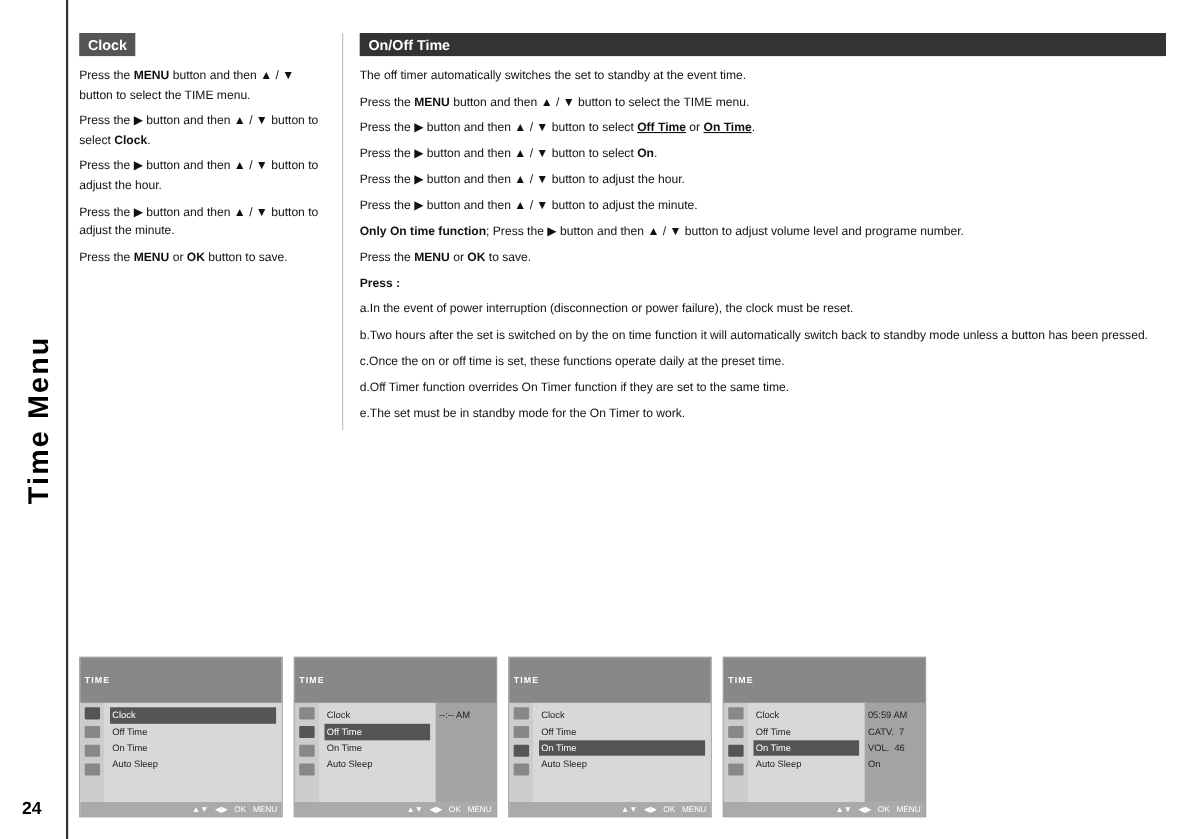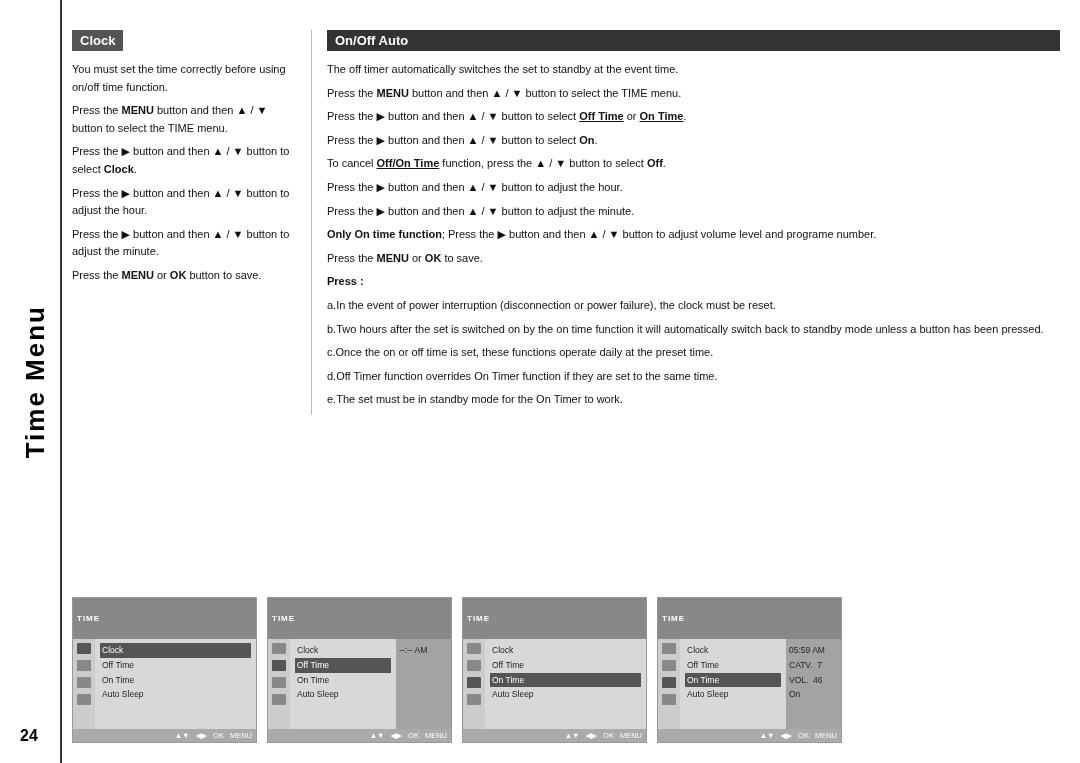--- a/index.html
+++ b/index.html
@@ -210,37 +210,35 @@
     <span class="side-label-text">Time Menu</span>
   </div>
 
   <div class="main-content">
 
     <div class="top-sections">
 
       <div class="clock-section">
         <div class="section-header clock-header">Clock</div>
         <div class="section-body">
-          <p>You must set the time correctly before using on/off time function.</p>
           <p>Press the <strong>MENU</strong> button and then ▲ / ▼ button to select the TIME menu.</p>
           <p>Press the ▶ button and then ▲ / ▼ button to select <strong>Clock</strong>.</p>
           <p>Press the ▶ button and then ▲ / ▼ button to adjust the hour.</p>
           <p>Press the ▶ button and then ▲ / ▼ button to adjust the minute.</p>
           <p>Press the <strong>MENU</strong> or <strong>OK</strong> button to save.</p>
         </div>
       </div>
 
       <div class="onoff-section">
-        <div class="section-header onoff-header">On/Off Auto</div>
+        <div class="section-header onoff-header">On/Off Time</div>
         <div class="section-body">
           <p>The off timer automatically switches the set to standby at the event time.</p>
           <p>Press the <strong>MENU</strong> button and then ▲ / ▼ button to select the TIME menu.</p>
           <p>Press the ▶ button and then ▲ / ▼ button to select <strong><span class="underline-text">Off Time</span></strong> or <strong><span class="underline-text">On Time</span></strong>.</p>
           <p>Press the ▶ button and then ▲ / ▼ button to select <strong>On</strong>.</p>
-          <p>To cancel <strong><span class="underline-text">Off/On Time</span></strong> function, press the ▲ / ▼ button to select <strong>Off</strong>.</p>
           <p>Press the ▶ button and then ▲ / ▼ button to adjust the hour.</p>
           <p>Press the ▶ button and then ▲ / ▼ button to adjust the minute.</p>
           <p><strong>Only On time function</strong>; Press the ▶ button and then ▲ / ▼ button to adjust volume level and programe number.</p>
           <p>Press the <strong>MENU</strong> or <strong>OK</strong> to save.</p>
           <p><strong>Press :</strong></p>
           <p>a.In the event of power interruption (disconnection or power failure), the clock must be reset.</p>
           <p>b.Two hours after the set is switched on by the on time function it will automatically switch back to standby mode unless a button has been pressed.</p>
           <p>c.Once the on or off time is set, these functions operate daily at the preset time.</p>
           <p>d.Off Timer function overrides On Timer function if they are set to the same time.</p>
           <p>e.The set must be in standby mode for the On Timer to work.</p>

